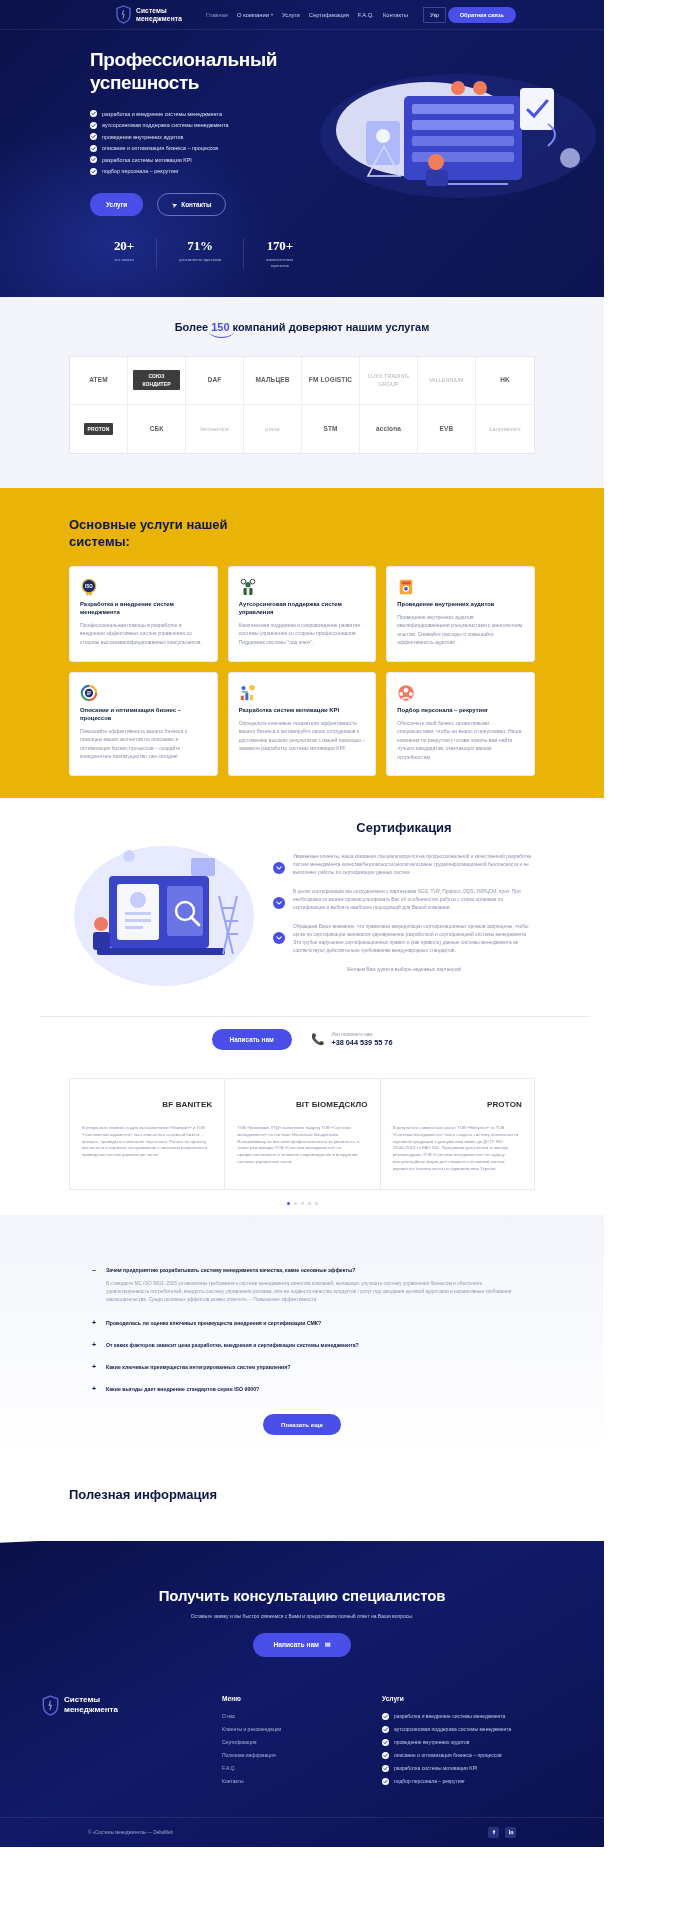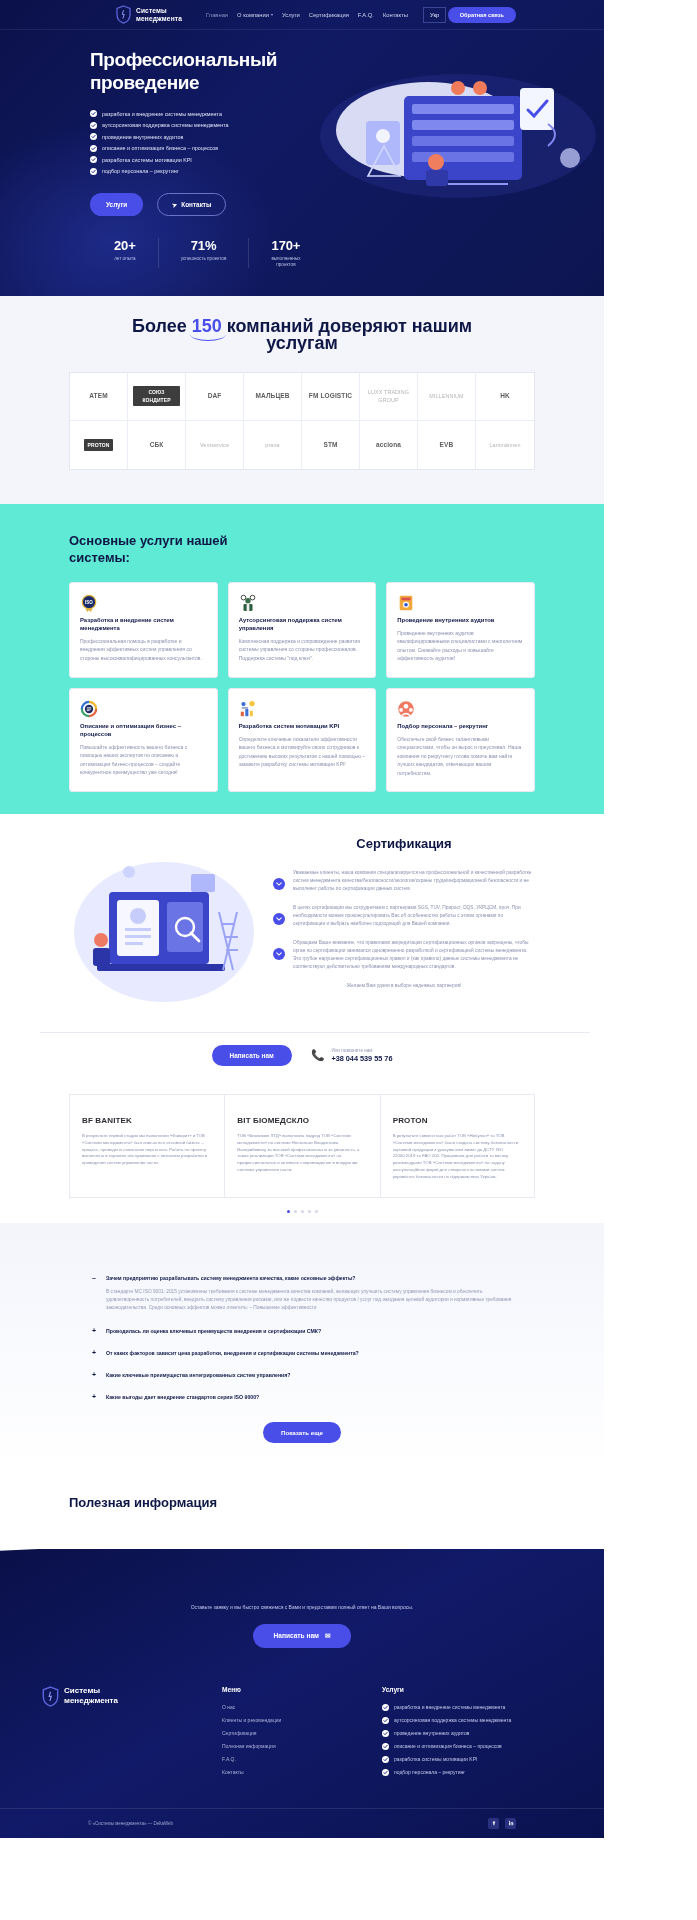--- a/index.html
+++ b/index.html
@@ -74,31 +74,31 @@
   }
   .btn-outline {
     background:transparent; color:#fff; font-size:6.4px; font-weight:bold;
     border-radius:20px; padding:7px 14px; border:1px solid #6a72c8; cursor:pointer;
     display:flex;align-items:center;gap:4px;
   }
   .plane{font-size:6px;transform:rotate(-20deg);display:inline-block}
 
   .hero-illus { position:absolute; right:6px; top:36px; width:290px; height:140px; }
 
-  .stats-wrap { margin:22px 0 0 90px; display:flex; position:relative; z-index:3; }
+  .stats-wrap { margin:22px 0 0 90px; display:flex; position:relative; z-index:3;font-family:Liberation Serif, serif; }
   .stat { padding:0 22px; text-align:center; border-right:1px solid rgba(255,255,255,.13); }
   .stat:first-child{padding-left:24px}
   .stat:last-child{border-right:none}
   .stat-num { font-size:13px; font-weight:bold; color:#ffffff; letter-spacing:-.01em;}
   .stat-label { font-size:4.6px; color:#b9bfe6; margin-top:3px; line-height:6px; }
 
   
   .trust { background:#f4f5fb; padding:22px 0 34px; }
   .trust h2 {
-    font-size:18px; line-height:17px; font-weight:bold; color:#0f1746;
+    font-size:11px; line-height:17px; font-weight:bold; color:#0f1746;
     text-align:center; max-width:390px; margin:0 auto;
   }
   .hl { color:#4a4ee8; position:relative; }
   .hl::after {
     content:""; position:absolute; left:-2px; right:-4px; bottom:-5px; height:7px;
     border-bottom:1.6px solid #4a4ee8; border-radius:0 0 60% 60%/0 0 100% 100%;
   }
   .logo-grid {
     margin:20px auto 0; width:466px; display:grid;
     grid-template-columns:repeat(8,1fr); background:#ffffff;
@@ -112,21 +112,21 @@
   .logo-cell:nth-child(8n){border-right:none}
   .logo-cell:nth-child(n+9){border-bottom:none}
   .logo-mark {
     font-size:6.5px; font-weight:bold; color:#5d5d63; letter-spacing:.02em;
     text-align:center; line-height:8px; filter:grayscale(1);
   }
   .logo-mark.dim{color:#b4b4ba;font-weight:normal;font-size:5.4px}
   .logo-mark.boxed{background:#3d3d42;color:#fff;padding:2px 4px;border-radius:1px;font-size:5px}
 
   
-  .services { background:#5eead4; padding:28px 0 22px; }
+  .services { background:#eab308; padding:28px 0 22px; }
   .sec-title {
     font-size:13px; line-height:17px; font-weight:bold; color:#0f1746;
     width:466px; margin:0 auto;
   }
   .svc-grid {
     width:466px; margin:16px auto 0; display:grid;
     grid-template-columns:repeat(3,1fr); gap:10px;
   }
   .svc-card {
     border:1px solid #e7e9f3; border-radius:3px; padding:11px 10px 14px;
@@ -163,21 +163,21 @@
   .phone-num { font-size:7.3px; font-weight:bold; color:#0f1746; margin-top:1px; }
 
   
   .testi { background:#fff; padding:18px 0 10px; }
   .testi-grid { width:466px; margin:0 auto; display:grid; grid-template-columns:repeat(3,1fr); }
   .testi-card {
     border:1px solid #e7e9f3; padding:14px 12px 16px; text-align:center; background:#fff;
     border-right:none;
   }
   .testi-card:last-child{border-right:1px solid #e7e9f3}
-  .testi-logo { height:22px; display:flex; align-items:center; justify-content:flex-start; margin-bottom:2px; }
+  .testi-logo { height:22px; display:flex; align-items:center; justify-content:flex-end; margin-bottom:10px; }
   .testi-logo-txt { font-size:8px; font-weight:bold; color:#2b2b33; letter-spacing:.02em; }
   .testi-text { font-size:4.3px; color:#8a90ad; line-height:6.8px; text-align:left; }
   .dots { display:flex; justify-content:center; gap:4px; margin-top:12px; }
   .dot { width:3px;height:3px;border-radius:50%;background:#d3d6e6;cursor:pointer;}
   .dot.on { background:#4a4ee8; }
 
   
   .faq { background:linear-gradient(180deg,#f4f5fb 0%,#fafbfe 60%,#ffffff 100%); padding:26px 0 26px; }
   .faq h2 { font-size:13px; font-weight:bold; color:#0f1746; text-align:center; }
   .faq-list { width:420px; margin:18px auto 0; }
@@ -279,21 +279,21 @@
       </div>
 
       <div class="cta-top">Обратная связь</div>
     </nav>
     <div class="nav-sep"></div>
 
     <div class="hero-body">
       <div class="hero-left">
         <h1 class="hero-title">
           <span>Профессиональный</span><br>
-          <span>проведение</span>
+          <span>успешность</span>
         </h1>
 
         <div class="hero-list">
           <div class="hero-li">
             <span class="tick">
                 <svg width="5" height="5" viewBox="0 0 8 8">
                   <path d="M1.5 4.2 L3.2 5.9 L6.6 2.2" stroke="#1b2a8a" stroke-width="1.6" fill="none" stroke-linecap="round"></path>
                 </svg>
               </span>
             <span>разработка и внедрение системы менеджмента</span>
@@ -687,20 +687,21 @@
       </div>
     </div>
   </section>
 
   <section class="useful">
     <h2>Полезная информация</h2>
   </section>
 
   <footer class="footer">
     <div class="footer-cta">
+      <h2>Получить консультацию специалистов</h2>
       <p>Оставьте заявку и мы быстро свяжемся с Вами и предоставим полный ответ на Ваши вопросы.</p>
       <button class="btn-write2">
         <span>Написать нам</span>
         <span>✉</span>
       </button>
     </div>
 
     <div class="footer-cols">
       <div class="fcol-brand">
         <span class="shield">

